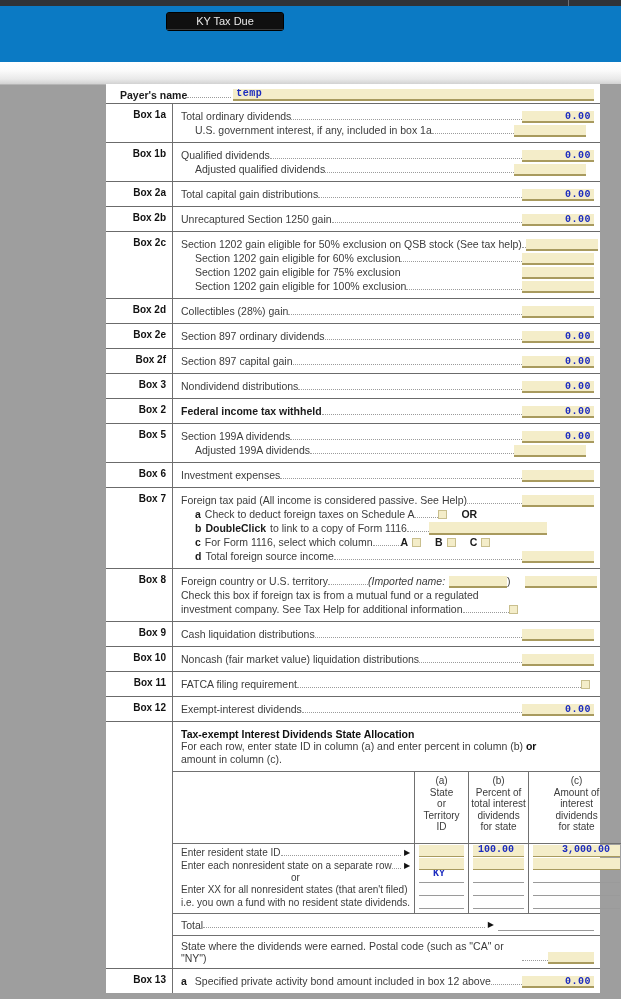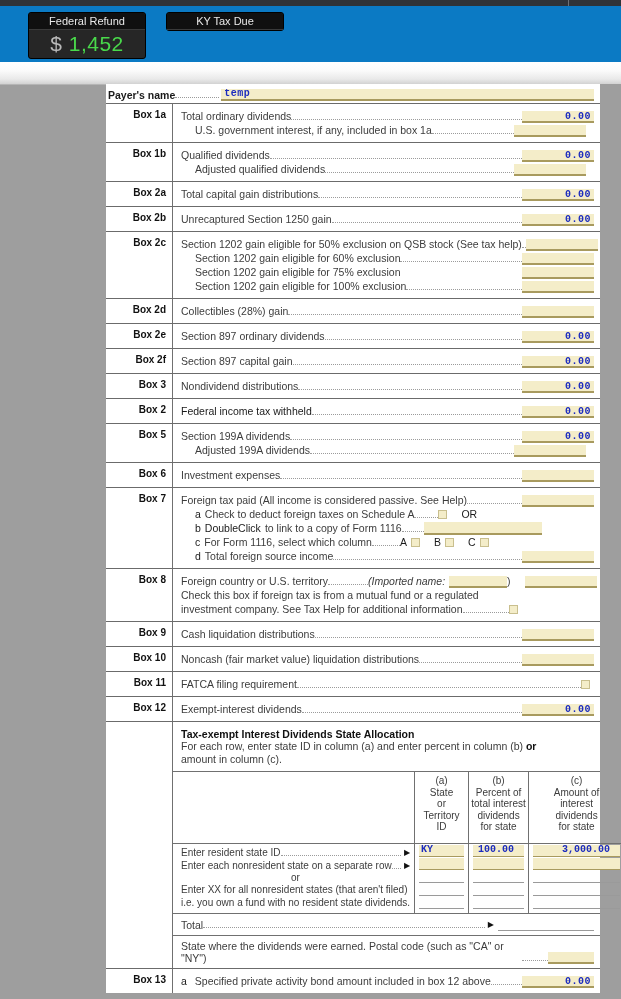--- a/index.html
+++ b/index.html
@@ -39,38 +39,38 @@
   .sheet{
     position:absolute;left:106px;top:84px;width:494px;
     background:#fff;box-sizing:border-box;
     font-size:10.5px;color:#3c3c3c;
   }
   .rail{position:absolute;left:600px;top:84px;width:21px;bottom:0;background:#9e9e9e;}
 
   .sep{height:0;border-top:1px solid #6b6b6b;margin:0;}
 
   
-  .payer{display:flex;align-items:flex-end;padding:4px 6px 2px 2px;}
+  .payer{display:flex;align-items:flex-end;padding:4px 6px 2px 14px;}
   .payer .lbl{font-weight:bold;color:#1a1a1a;font-size:10.5px;white-space:nowrap;}
   .payer .lead{flex:0 0 44px;}
   .payer .fld{flex:1;margin-left:2px;}
 
   
   .row{display:flex;align-items:stretch;}
   .boxlab{
     flex:0 0 60px;padding:5px 6px 5px 0;text-align:right;
     font-weight:bold;color:#111;font-size:10px;white-space:nowrap;
   }
   .boxbody{
     flex:1;border-left:1px solid #707070;padding:5px 6px 5px 8px;min-width:0;
   }
   .line{display:flex;align-items:flex-end;white-space:nowrap;line-height:14px;min-height:14px;}
   .line + .line{margin-top:0;}
   .txt{flex:0 0 auto;}
-  .txt.b{font-weight:normal;color:#1a1a1a;}
+  .txt.b{font-weight:bold;color:#1a1a1a;}
   .txt.i{font-style:italic;}
   .ind1{padding-left:14px;}
   .lead{
     flex:1 1 auto;min-width:4px;
     border-bottom:1px dotted #9b9b9b;margin-bottom:3px;height:9px;
   }
   .lead.none{border-bottom:none;}
   .spacer{flex:1 1 auto;}
 
   
@@ -114,47 +114,40 @@
   }
   .thead.empty{border-bottom:1px solid #707070;}
   .tbody{padding:2px 4px 2px;}
   .trow{height:11px;margin-bottom:2px;display:flex;align-items:flex-end;}
   .cellfld{flex:1;background:#f4edc9;border-bottom:1px solid #a89a5e;height:11px;position:relative;}
   .cellfld.empty{background:transparent;border-bottom:1px solid #9a9a9a;}
   .cellfld .v{
     position:absolute;right:10px;top:-1px;font-family:"Liberation Mono", monospace;
     font-size:10px;color:#1b2bbf;font-weight:bold;
   }
-  .cellfld .v.l{left:2px;right:auto;}
+  .cellfld .v.l{left:14px;right:auto;margin-top:24px;}
   .desclines{padding:2px 4px 2px 8px;font-size:10px;line-height:12.4px;color:#3c3c3c;}
   .desclines .dl{display:flex;align-items:flex-end;white-space:nowrap;}
   .desclines .ctr{justify-content:center;}
   .arrow{flex:0 0 9px;text-align:right;color:#111;font-size:8px;line-height:12px;}
 
   .totalrow{display:flex;border-top:1px solid #707070;padding:4px 6px 4px 8px;align-items:flex-end;}
   .totalrow .ul{flex:0 0 96px;border-bottom:1px solid #9a9a9a;height:11px;margin-left:4px;}
   .staterow{display:flex;border-top:1px solid #707070;padding:4px 6px 4px 8px;align-items:flex-end;}
 </style>
 </head>
 <body>
 
 <div class="app">
 
   <div class="topstrip">
     <div class="seam"></div>
   </div>
 
   <div class="bluebar">
-    <div class="refundbox" id="rb-federal">
-      <div class="rb-title">Federal Refund</div>
-      <div class="rb-amt">
-        <span class="rb-cur">$</span>
-        <span id="fed-amt" style="color: rgb(73, 217, 75);">1,452</span>
-      </div>
-    </div>
     <div class="refundbox" id="rb-state">
       <div class="rb-title">KY Tax Due</div>
     </div>
   </div>
 
   <div class="gradbar"></div>
 
   <div class="rail"></div>
 
   <div class="sheet">

